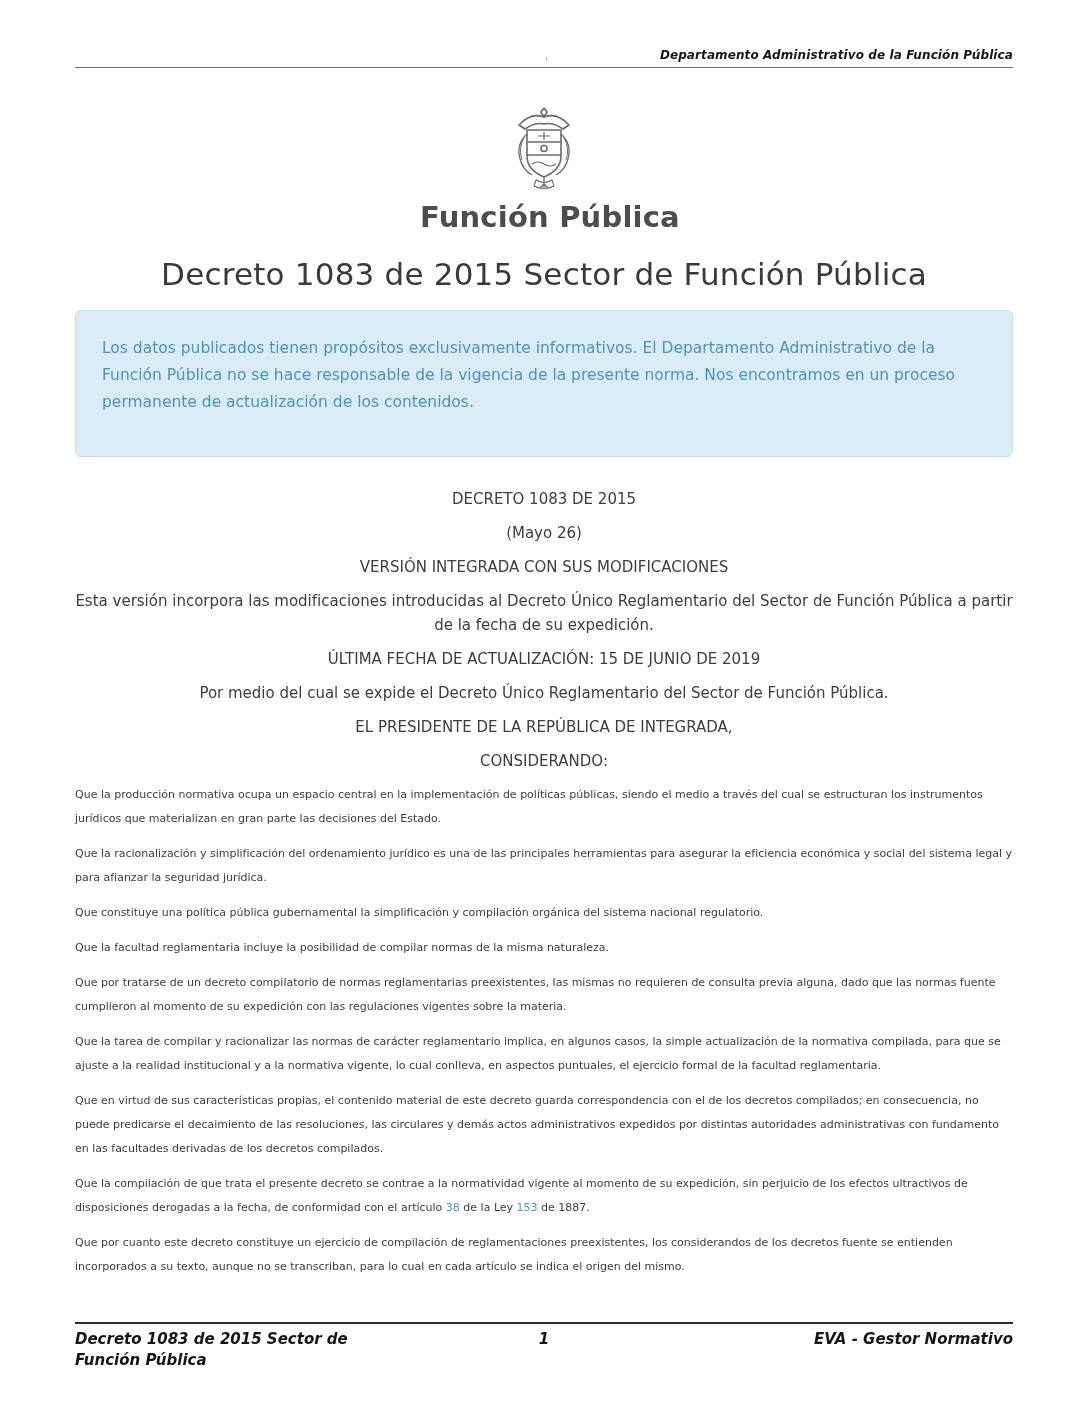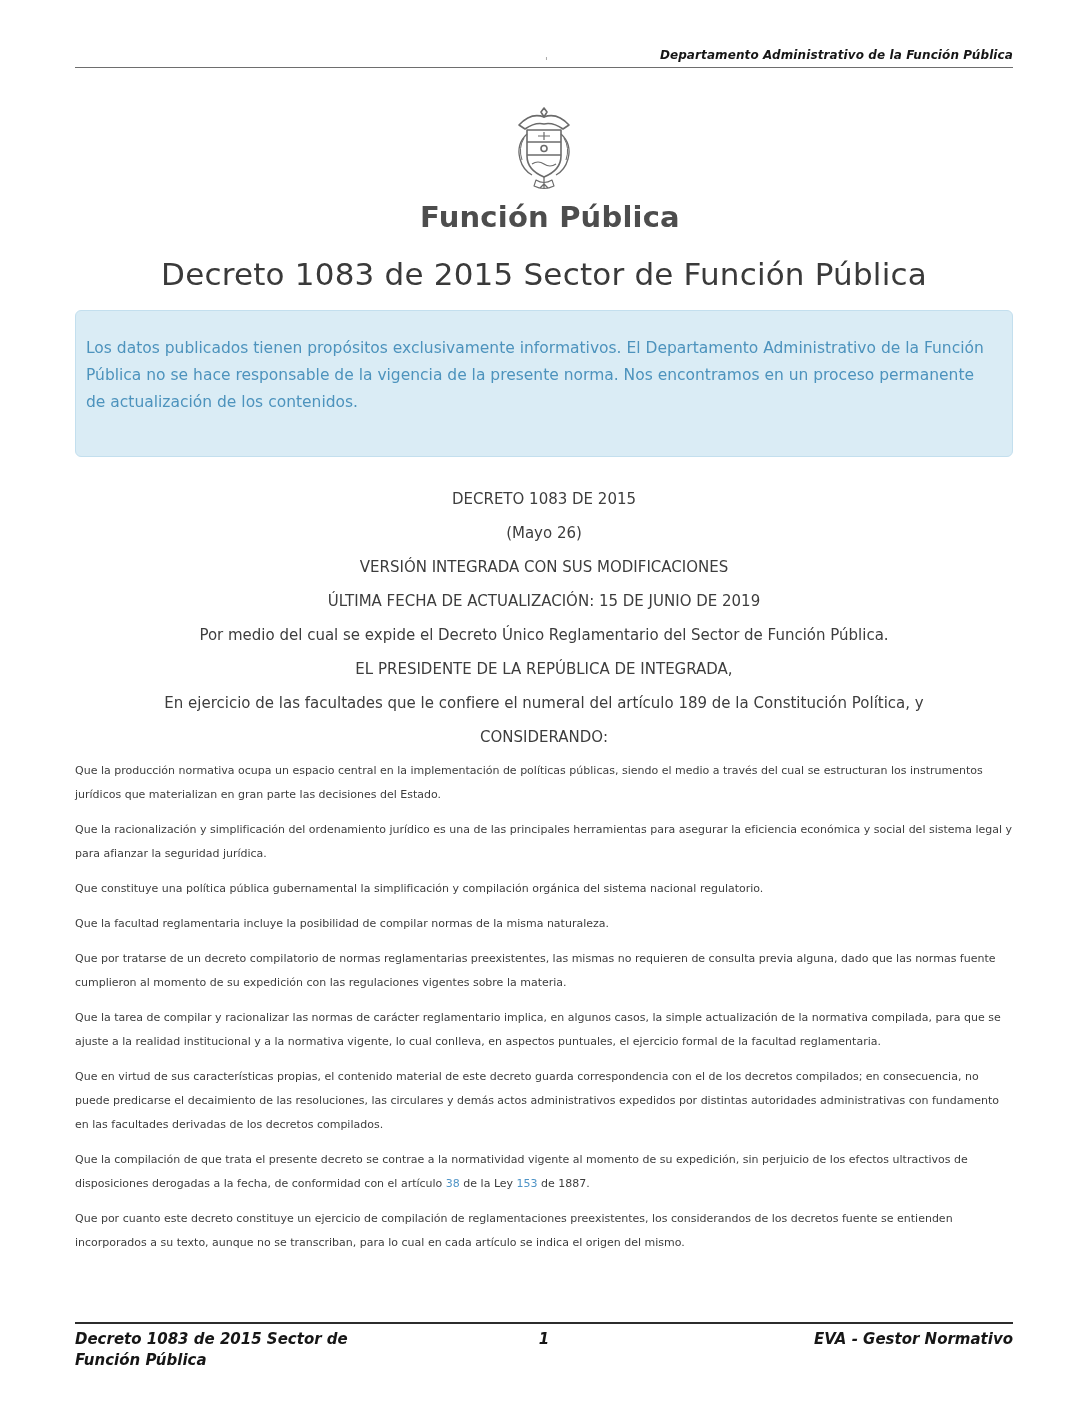--- a/index.html
+++ b/index.html
@@ -55,21 +55,21 @@
     font-size:31px;font-weight:400;color:var(--heading-ink);
     letter-spacing:0.2px;
   }
 
   
   .notice{
     margin-top:18px;
     background:var(--notice-bg);
     border:1px solid var(--notice-border);
     border-radius:6px;
-    padding:24px 26px 40px 10px;
+    padding:24px 26px 40px 26px;
   }
   .notice p{
     color:var(--notice-text);
     font-size:15.5px;line-height:27px;
   }
 
   
   .centered-block{margin-top:30px;text-align:center;}
   .centered-block p{
     font-size:15px;line-height:24px;margin-bottom:10px;color:var(--ink);
@@ -133,24 +133,24 @@
   <h1 class="doc-title">Decreto 1083 de 2015 Sector de Función Pública</h1>
 
   <div class="notice">
     <p>Los datos publicados tienen propósitos exclusivamente informativos. El Departamento Administrativo de la Función Pública no se hace responsable de la vigencia de la presente norma. Nos encontramos en un proceso permanente de actualización de los contenidos.</p>
   </div>
 
   <div class="centered-block" id="centered-block">
       <p class="">DECRETO 1083 DE 2015</p>
       <p class="">(Mayo 26)</p>
       <p class="">VERSIÓN INTEGRADA CON SUS MODIFICACIONES</p>
+      <p class="">Esta versión incorpora las modificaciones introducidas al Decreto Único Reglamentario del Sector de Función Pública a partir de la fecha de su expedición.</p>
       <p class="">ÚLTIMA FECHA DE ACTUALIZACIÓN: 15 DE JUNIO DE 2019</p>
       <p class="italic">Por medio del cual se expide el Decreto Único Reglamentario del Sector de Función Pública.</p>
       <p class="">EL PRESIDENTE DE LA REPÚBLICA DE INTEGRADA,</p>
-      <p class="">En ejercicio de las facultades que le confiere el numeral del artículo 189 de la Constitución Política, y</p>
       <p class="">CONSIDERANDO:</p>
     </div>
 
   <div class="body-paragraphs" id="body-paragraphs">
       <p><span>Que la producción normativa ocupa un espacio central en la implementación de políticas públicas, siendo el medio a través del cual se estructuran los instrumentos jurídicos que materializan en gran parte las decisiones del Estado.</span></p>
       <p><span>Que la racionalización y simplificación del ordenamiento jurídico es una de las principales herramientas para asegurar la eficiencia económica y social del sistema legal y para afianzar la seguridad jurídica.</span></p>
       <p><span>Que constituye una política pública gubernamental la simplificación y compilación orgánica del sistema nacional regulatorio.</span></p>
       <p><span>Que la facultad reglamentaria incluye la posibilidad de compilar normas de la misma naturaleza.</span></p>
       <p><span>Que por tratarse de un decreto compilatorio de normas reglamentarias preexistentes, las mismas no requieren de consulta previa alguna, dado que las normas fuente cumplieron al momento de su expedición con las regulaciones vigentes sobre la materia.</span></p>
       <p><span>Que la tarea de compilar y racionalizar las normas de carácter reglamentario implica, en algunos casos, la simple actualización de la normativa compilada, para que se ajuste a la realidad institucional y a la normativa vigente, lo cual conlleva, en aspectos puntuales, el ejercicio formal de la facultad reglamentaria.</span></p>

